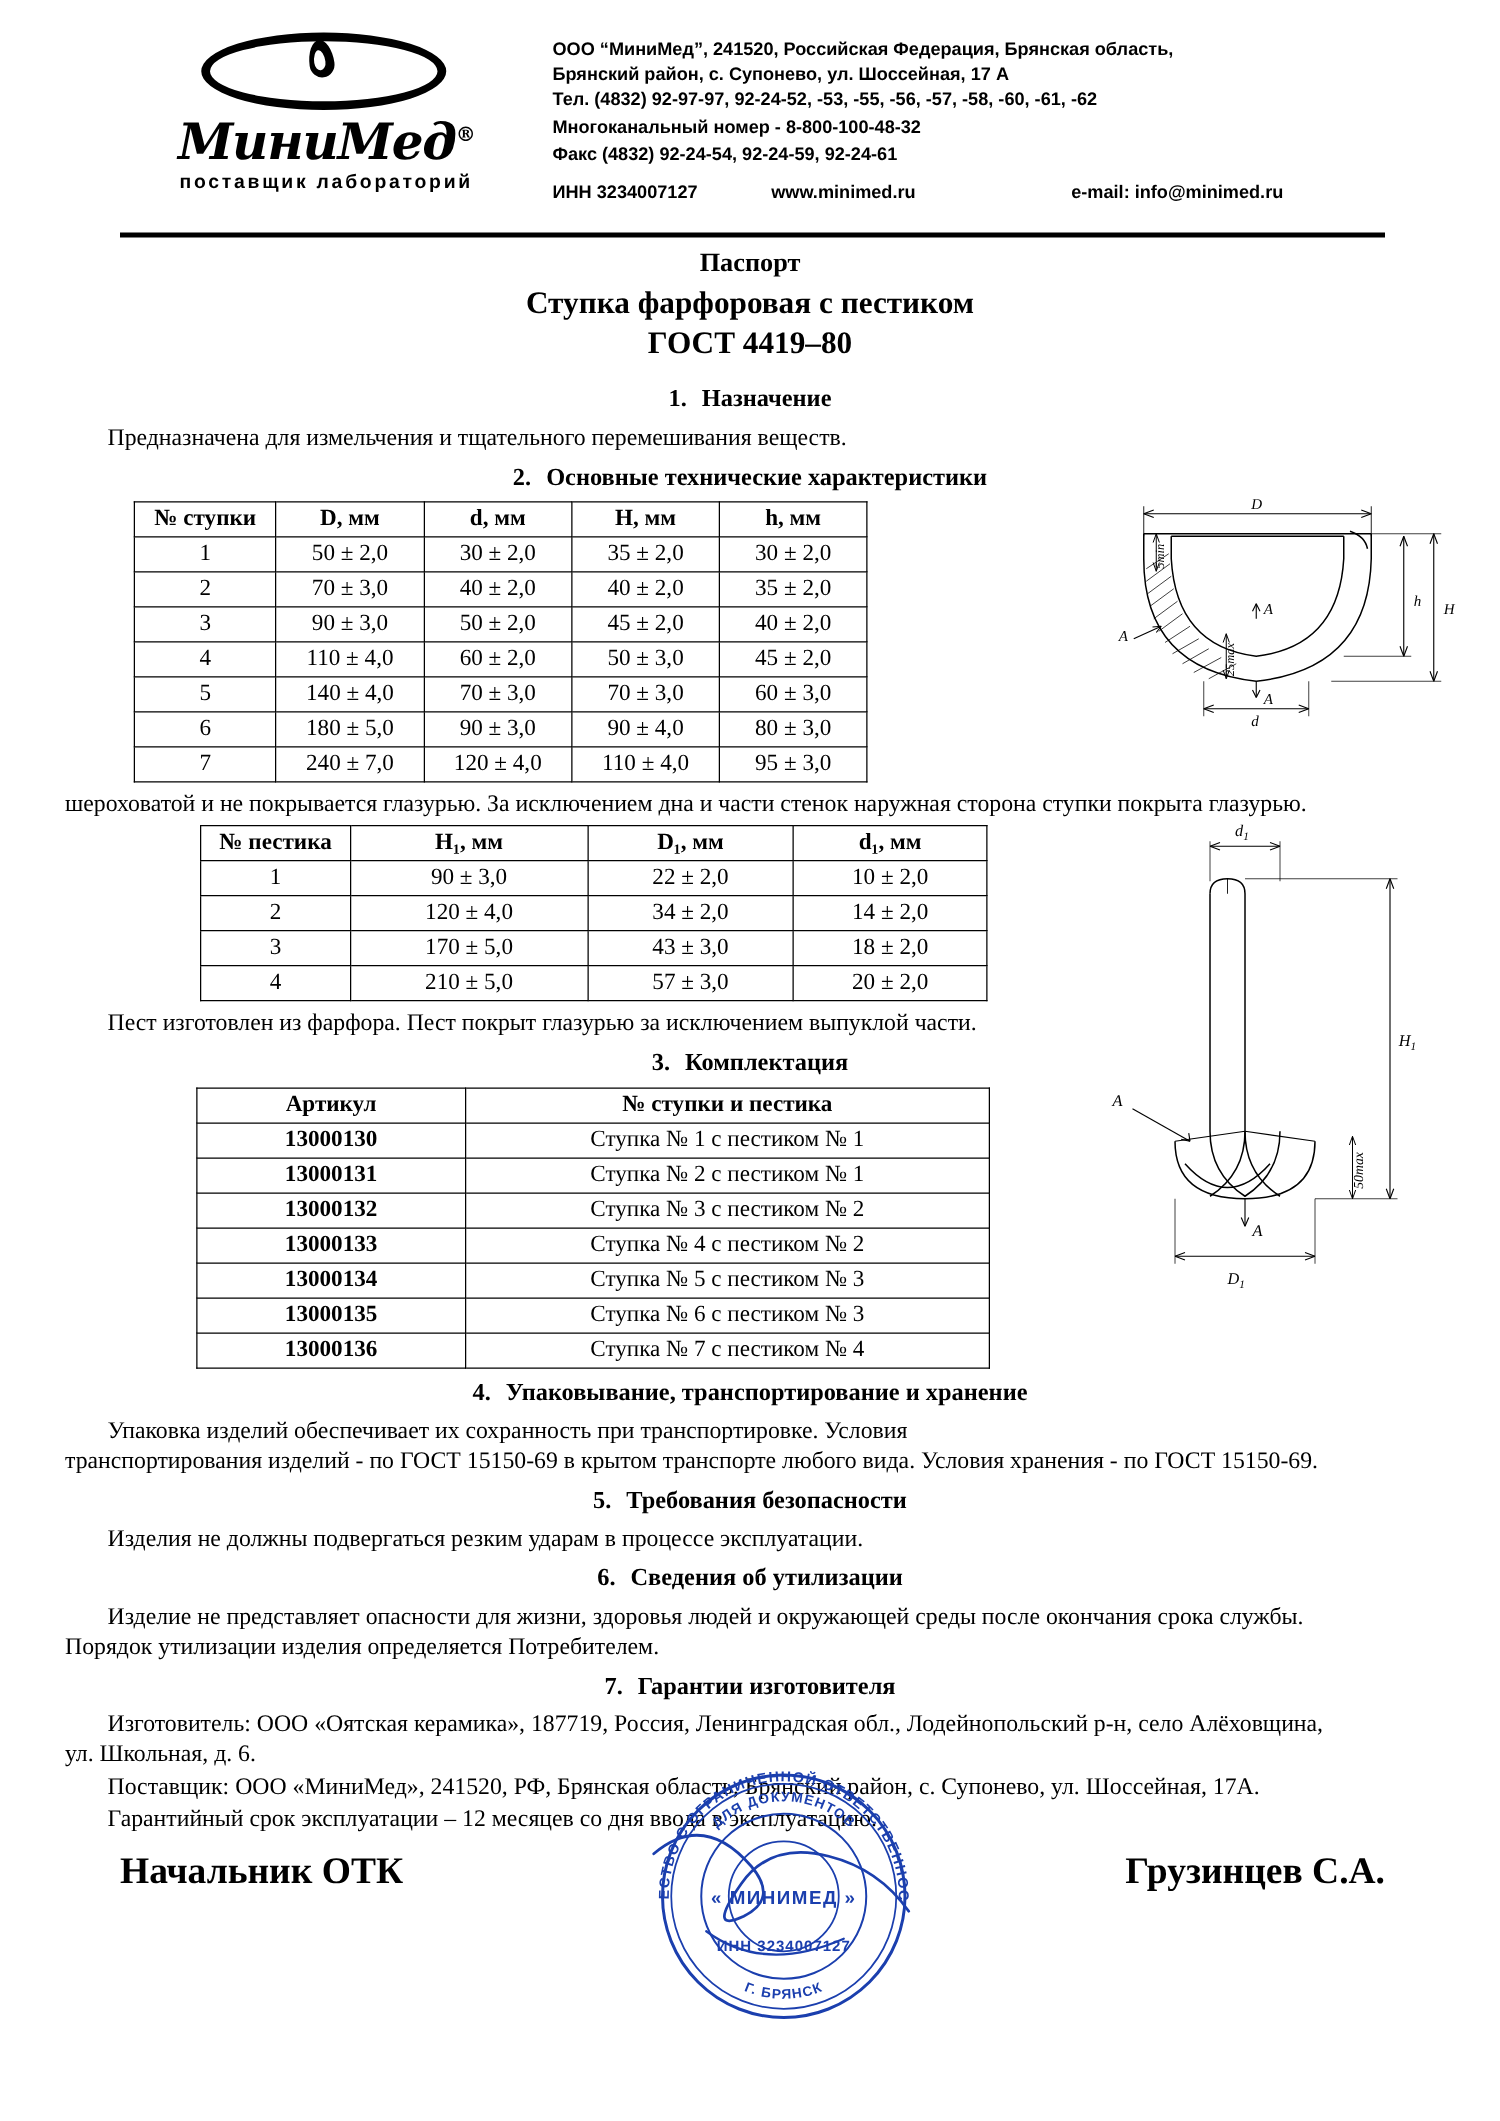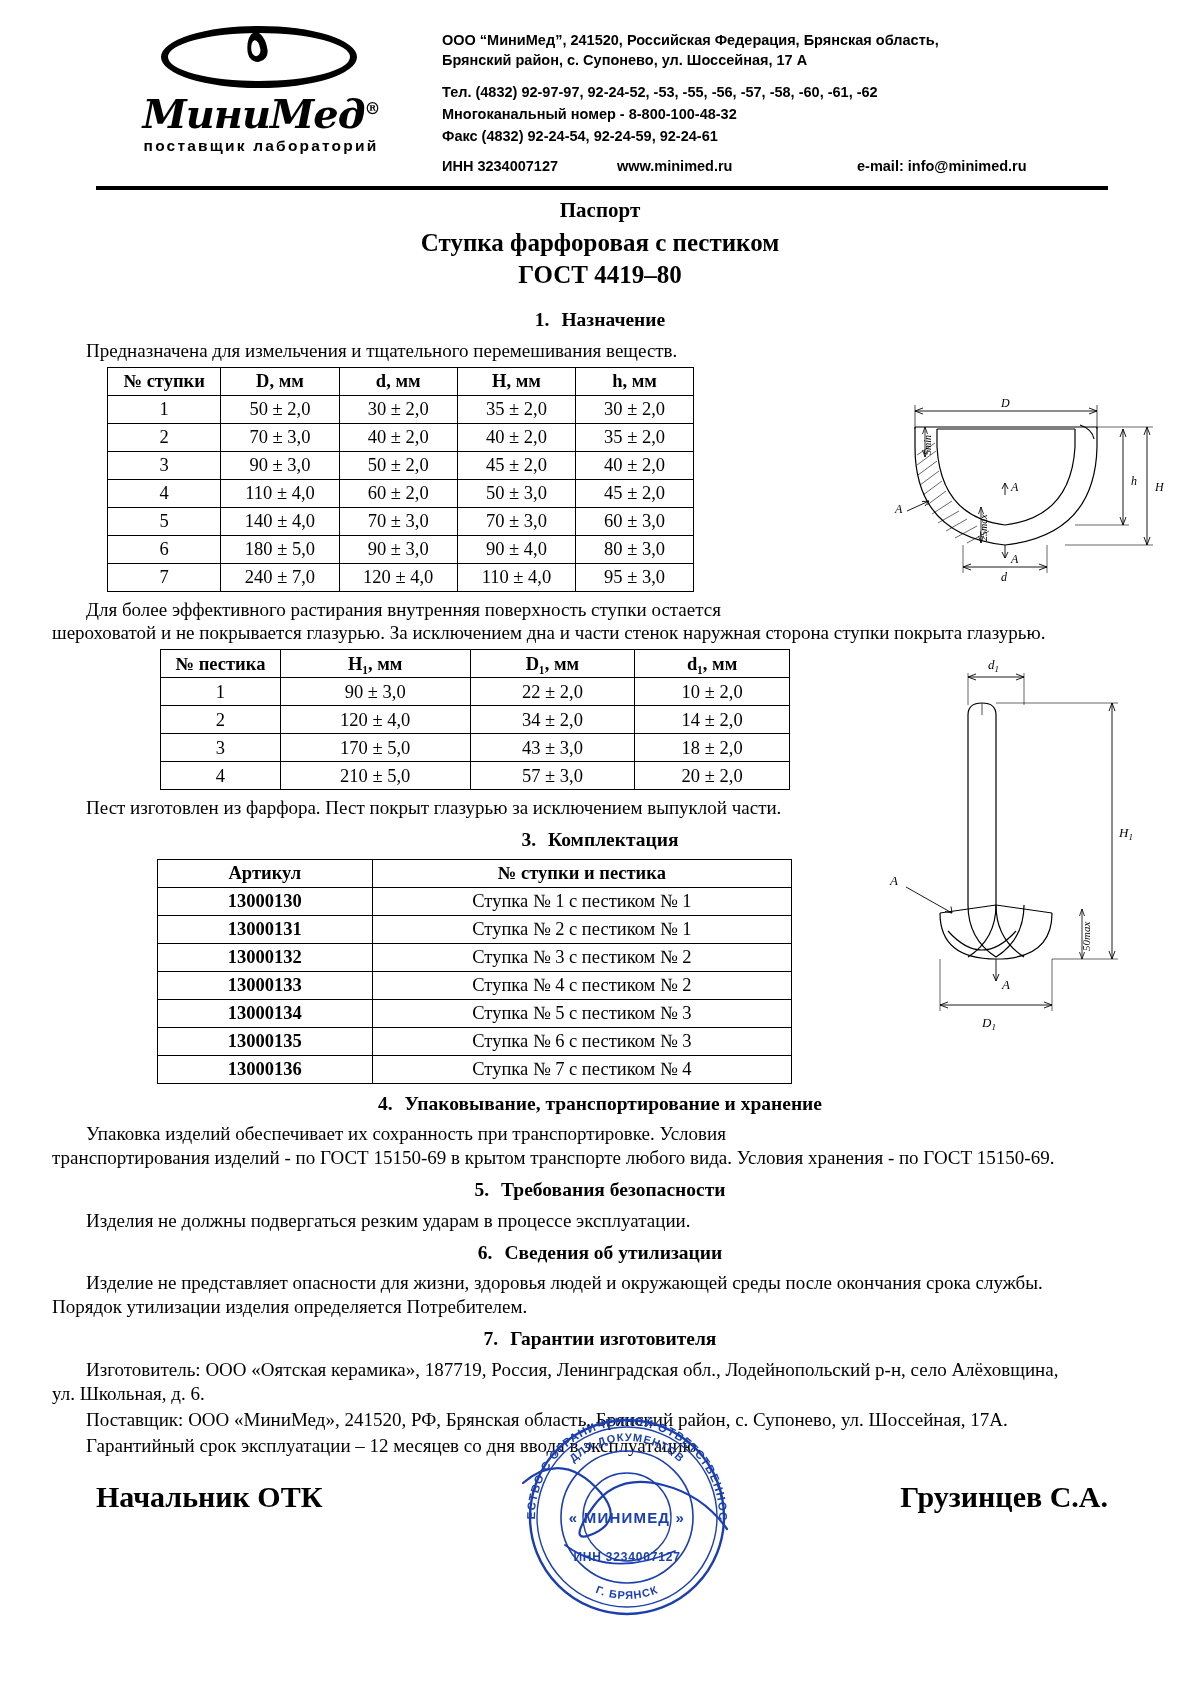--- a/index.html
+++ b/index.html
@@ -96,21 +96,21 @@
 
   .header-info {
     flex: 1;
     font-family: "Liberation Sans", sans-serif;
     font-weight: bold;
     font-size: 14.5px;
     line-height: 1.38;
     padding-left: 16px;
     padding-top: 8px;
   }
-  .header-info .addr { margin-bottom: 12px; }
+  .header-info .addr { margin-bottom: 0; }
   .header-info .phones { margin-bottom: 2px; }
   .header-bottom-row {
     display: flex;
     margin-top: 10px;
     font-size: 14.5px;
   }
   .hb-inn { width: 175px; }
   .hb-site { width: 240px; }
   .hb-mail { flex: 1; }
 
@@ -273,20 +273,23 @@
     <div class="t-gost">ГОСТ 4419–80</div>
   </div>
 
   <div class="content">
 
     <div class="sec-head">
       <span class="num">1.</span><span>Назначение</span>
     </div>
     <p class="para">Предназначена для измельчения и тщательного перемешивания веществ.</p>
 
+    <div class="sec-head">
+      <span class="num">2.</span><span>Основные технические характеристики</span>
+    </div>
 
     <div id="mortar-table-wrap">
       <table class="dt" id="mortar-table">
         <colgroup>
             <col class="c0">
             <col class="c1">
             <col class="c2">
             <col class="c3">
             <col class="c4">
           </colgroup>
@@ -346,21 +349,20 @@
               <td>7</td>
               <td>240 ± 7,0</td>
               <td>120 ± 4,0</td>
               <td>110 ± 4,0</td>
               <td>95 ± 3,0</td>
             </tr>
         </tbody>
       </table>
     </div>
 
-    <p class="para" style="text-align:justify; text-indent:34px; margin-bottom:0;">Для более эффективного растирания внутренняя поверхность ступки остается</p>
     <p class="para nojust" style="text-indent:0;">шероховатой и не покрывается глазурью. За исключением дна и части стенок наружная сторона ступки покрыта глазурью.</p>
 
     <div id="pestle-table-wrap">
       <table class="dt" id="pestle-table">
         <colgroup>
             <col class="c0">
             <col class="c1">
             <col class="c2">
             <col class="c3">
           </colgroup>

